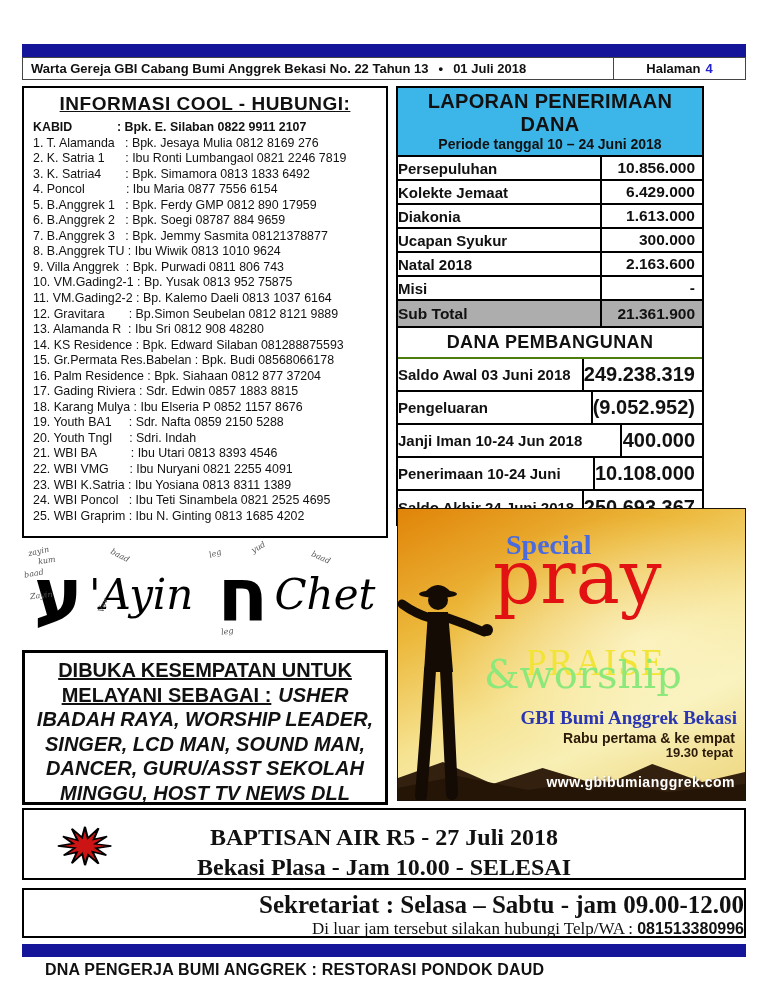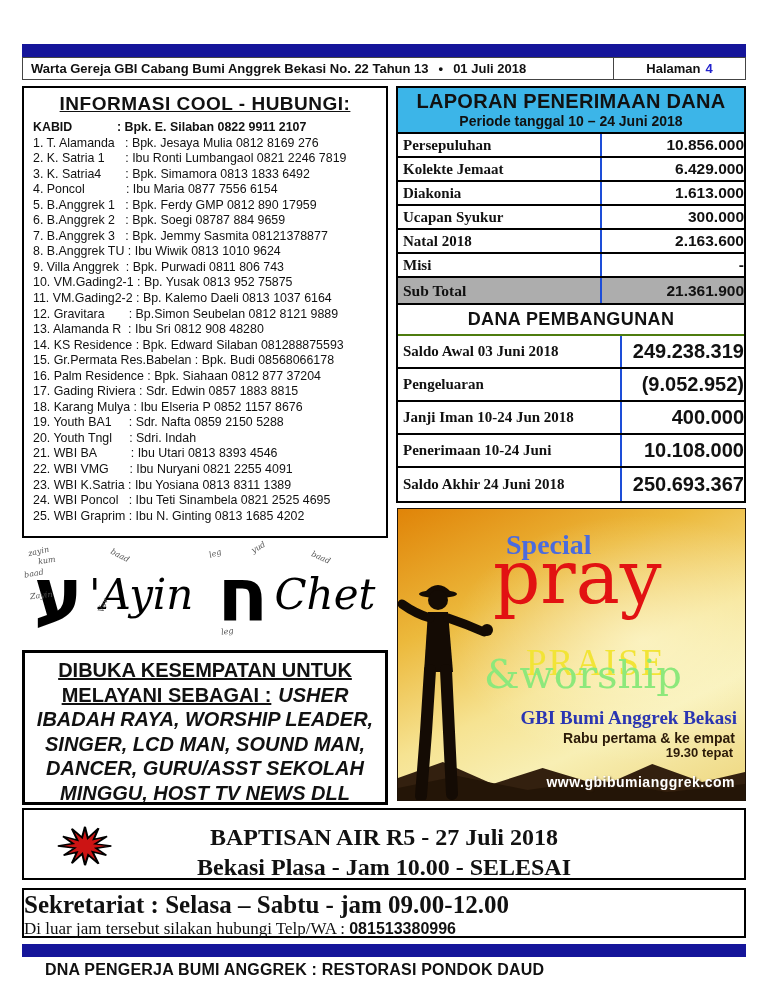--- a/index.html
+++ b/index.html
@@ -28,27 +28,27 @@
     position:absolute; left:22px; top:86px; width:366px; height:452px;
     border:2px solid #000; background:#fff; padding:5px 9px 0 9px; overflow:hidden;
   }
   .contact-title {
     text-align:center; font-size:19px; font-weight:bold; text-decoration:underline;
     letter-spacing:0.5px; margin-bottom:5px;
   }
   .contact-line { font-size:12.4px; line-height:15.55px; white-space:pre; overflow:hidden; }
   .contact-line.kabid { font-weight:bold; }
   
-  .fin-table { position:absolute; left:396px; top:86px; width:350px; border:2px solid #000; background:#fff; }
+  .fin-table { position:absolute; left:396px; top:86px; width:308px; border:2px solid #000; background:#fff; }
   .fin-header { background:#3CB5E8; text-align:center; padding:2px 0 3px 0; border-bottom:2px solid #000; }
   .fin-header .t1 { font-size:20px; font-weight:bold; letter-spacing:0.3px; }
   .fin-header .t2 { font-size:14px; font-weight:bold; }
   .fin-row { display:flex; align-items:center; height:24px; border-bottom:2px solid #000; }
-  .fin-row .lbl { width:204px; align-self:stretch; display:flex; align-items:center; border-right:2px solid #1d4ed8; padding-left:5px; font-size:15px; font-weight:600;font-family:Liberation Serif, serif; }
-  .fin-row .val { flex:1; text-align:right; font-size:15.5px; font-weight:bold; }
+  .fin-row .lbl { width:204px; align-self:stretch; display:flex; align-items:center; border-right:2px solid #000000; font-size:15px; font-weight:600; }
+  .fin-row .val { flex:1; text-align:right; padding-right:7px; font-size:15.5px; font-weight:bold; }
   .fin-row.subtotal { background:#ADADAD; height:27px; }
   .fin-row.subtotal .lbl { font-size:15.5px; }
   .dana-header { text-align:center; font-size:18px; font-weight:600; padding:4px 0; border-bottom:2px solid #4d7c0f; letter-spacing:0.4px; }
   .fin-row.dana { height:33px; }
   .fin-row.dana .lbl { width:224px; font-size:15px; }
   .fin-row.dana .val { font-size:20px; }
   .fin-row.last { border-bottom:none; }
   
   .hebrew-row { position:absolute; left:22px; top:543px; width:366px; height:102px; display:flex; }
   .letter-group { position:relative; flex:1; display:flex; align-items:center; justify-content:center; gap:6px; }
@@ -86,21 +86,21 @@
   
   .baptisan-box {
     position:absolute; left:22px; top:808px; width:724px; height:72px;
     border:2px solid #000; background:#fff; text-align:center;
     font-family:"Liberation Serif", serif; font-weight:bold; font-size:24px; line-height:30px; padding-top:12px;
   }
   .star-svg { position:absolute; left:20px; top:5px; width:82px; height:62px; }
   
   .sekretariat-box {
     position:absolute; left:22px; top:888px; width:724px; height:50px;
-    border:2px solid #000; background:#fff; text-align:left; padding-top:1px;
+    border:2px solid #000; background:#fff; text-align:right; padding-top:1px;
   }
   .sek-line1 { font-family:"Liberation Serif", serif; font-weight:bold; font-size:25px; line-height:28px; }
   .sek-line2 { font-family:"Liberation Serif", serif; font-size:17px; line-height:19px; }
   .sek-line2 .num { font-family:"Liberation Sans", sans-serif; font-weight:bold; font-size:16px; }
   .bottom-bar { position:absolute; left:22px; top:944px; width:724px; height:13px; background:#15159A; }
   .footer-text { position:absolute; left:45px; top:961px; font-size:16px; font-weight:bold; letter-spacing:0.2px; }
 </style>
 </head>
 <body>
 

